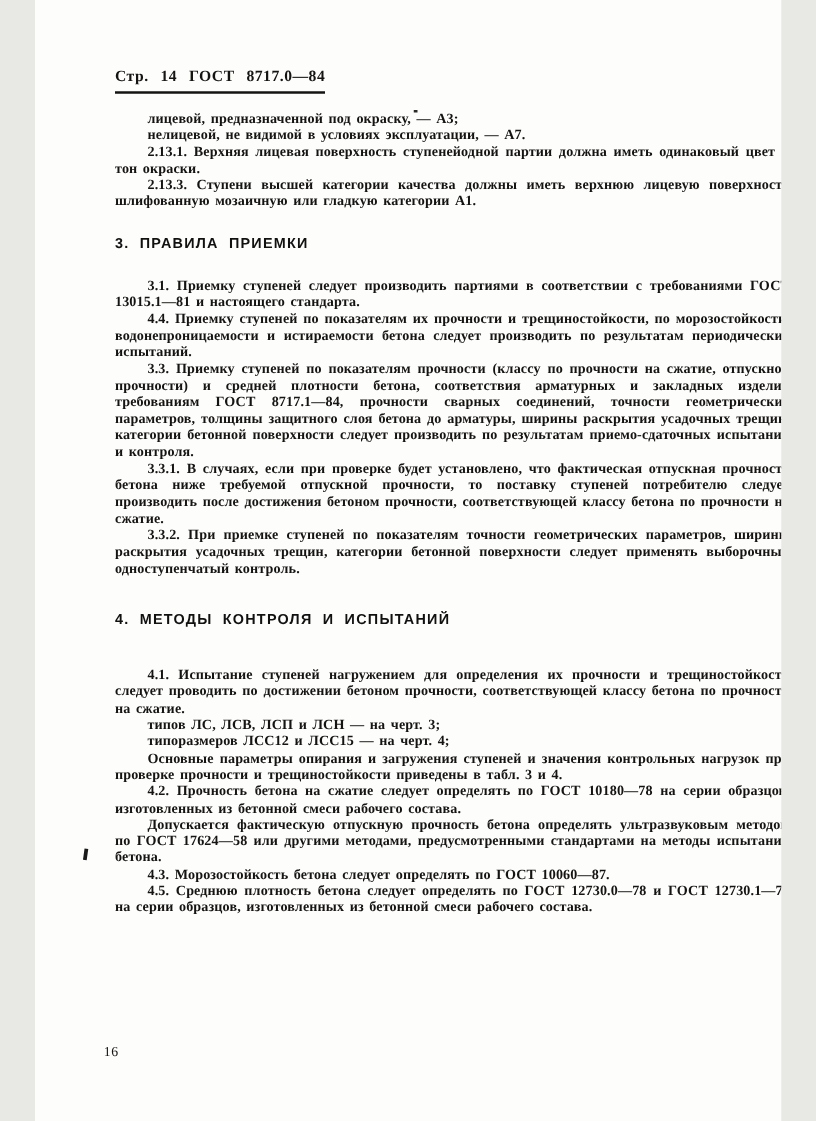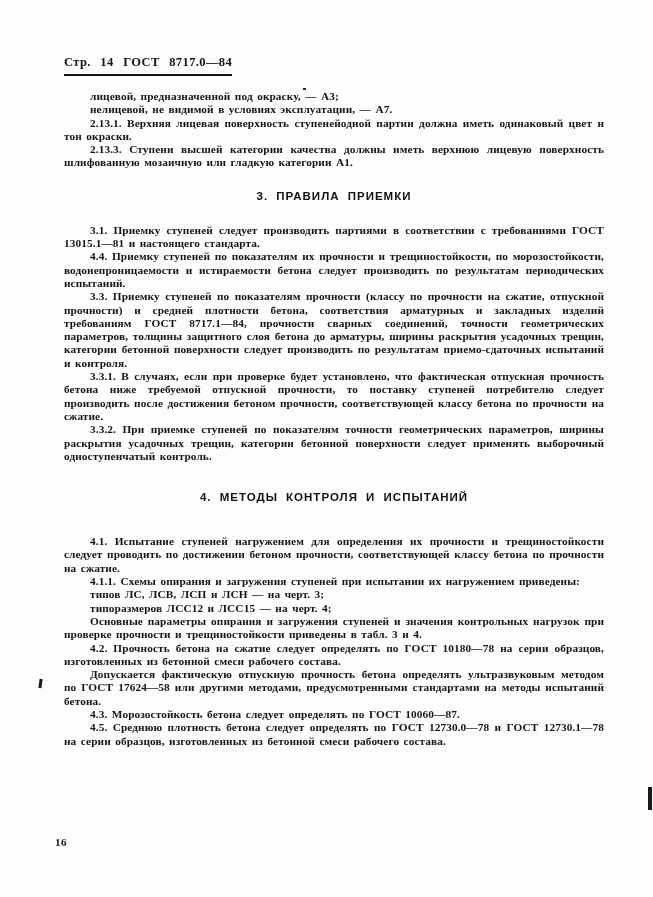--- a/index.html
+++ b/index.html
@@ -1,18 +1,18 @@
 <!DOCTYPE html>
 <html><head>
 <meta charset="utf-8">
 <style>
   html,body{margin:0;padding:0;background:#e8e8e4;}
   .page{
     position:relative;
-    width:653px;height:897px;
+    width:597px;height:897px;
     margin:0 auto;
     background:#fdfdfb;
     overflow:hidden;
     font-family:"Liberation Serif","DejaVu Serif",serif;
     color:#151412;
   }
   .content{
     position:absolute;
     left:64px;top:52px;
     width:540px;
@@ -38,29 +38,28 @@
     word-spacing:1.5px;
     letter-spacing:.1px;
   }
   .section-heading{
     margin:20px 0 22px 0;
     font-family:"Liberation Sans","DejaVu Sans",sans-serif;
     font-weight:bold;
     font-size:11.5px;
     letter-spacing:1px;
     word-spacing:4px;
-    text-align:center;
     color:#111;
   }
   .section-heading.big-gap{margin-top:28px;margin-bottom:32px;}
   .page-number{
     position:absolute;
     left:55px;top:836px;
     font-size:11px;
-    font-weight:bold;
+    font-weight:normal;
     letter-spacing:.5px;
   }
   .artifact-bar{
     position:absolute;
     left:648px;top:787px;
     width:4px;height:23px;
     background:#1a1a1a;
   }
   .artifact-tick{
     position:absolute;
@@ -93,21 +92,20 @@
 
     <p class="para">3.1. Приемку ступеней следует  производить партиями в соответствии  с  требованиями  ГОСТ 13015.1—81 и настоящего стандарта.</p>
     <p class="para">4.4. Приемку ступеней по  показателям их прочности и трещиностойкости, по морозостойкости, водонепроницаемости и истираемости бетона следует  производить по результатам  периодических испытаний.</p>
     <p class="para">3.3. Приемку ступеней по показателям прочности  (классу по прочности на сжатие, отпускной прочности) и средней плотности бетона, соответствия  арматурных и закладных изделий требованиям ГОСТ 8717.1—84, прочности сварных соединений, точности геометрических параметров, толщины защитного слоя бетона до арматуры, ширины раскрытия  усадочных трещин, категории бетонной поверхности следует  производить по результатам приемо-сдаточных испытаний и контроля.</p>
     <p class="para">3.3.1. В случаях, если при проверке будет установлено,  что фактическая отпускная  прочность бетона ниже требуемой отпускной прочности, то поставку ступеней потребителю следует  производить после достижения бетоном прочности, соответствующей  классу бетона по прочности на сжатие.</p>
     <p class="para">3.3.2. При приемке ступеней по показателям  точности геометрических параметров, ширины раскрытия усадочных трещин,  категории  бетонной поверхности следует применять выборочный одноступенчатый контроль.</p>
 
     <div class="section-heading big-gap">4. МЕТОДЫ КОНТРОЛЯ И ИСПЫТАНИЙ</div>
 
     <p class="para">4.1. Испытание ступеней нагружением  для определения их прочности и трещиностойкости следует проводить по достижении бетоном прочности, соответствующей классу бетона по  прочности на сжатие.</p>
-    <p class="para">4.1.1. Схемы опирания и загружения ступеней при испытании их нагружением приведены:</p>
     <p class="para">типов ЛС, ЛСВ, ЛСП и ЛСН — на черт. 3;</p>
     <p class="para">типоразмеров ЛСС12 и ЛСС15 — на черт. 4;</p>
     <p class="para">Основные параметры опирания и загружения ступеней и значения  контрольных нагрузок  при проверке прочности и трещиностойкости приведены в табл. 3 и 4.</p>
     <p class="para">4.2. Прочность бетона на сжатие следует  определять  по ГОСТ 10180—78  на  серии  образцов, изготовленных из бетонной смеси рабочего состава.</p>
     <p class="para">Допускается фактическую  отпускную прочность  бетона определять ультразвуковым методом по ГОСТ 17624—58 или другими методами, предусмотренными стандартами на методы  испытаний бетона.</p>
     <p class="para">4.3. Морозостойкость бетона  следует определять по ГОСТ 10060—87.</p>
     <p class="para">4.5. Среднюю плотность бетона следует определять  по ГОСТ 12730.0—78 и ГОСТ 12730.1—78 на серии образцов, изготовленных из бетонной смеси рабочего состава.</p>
     
 
   </div>

